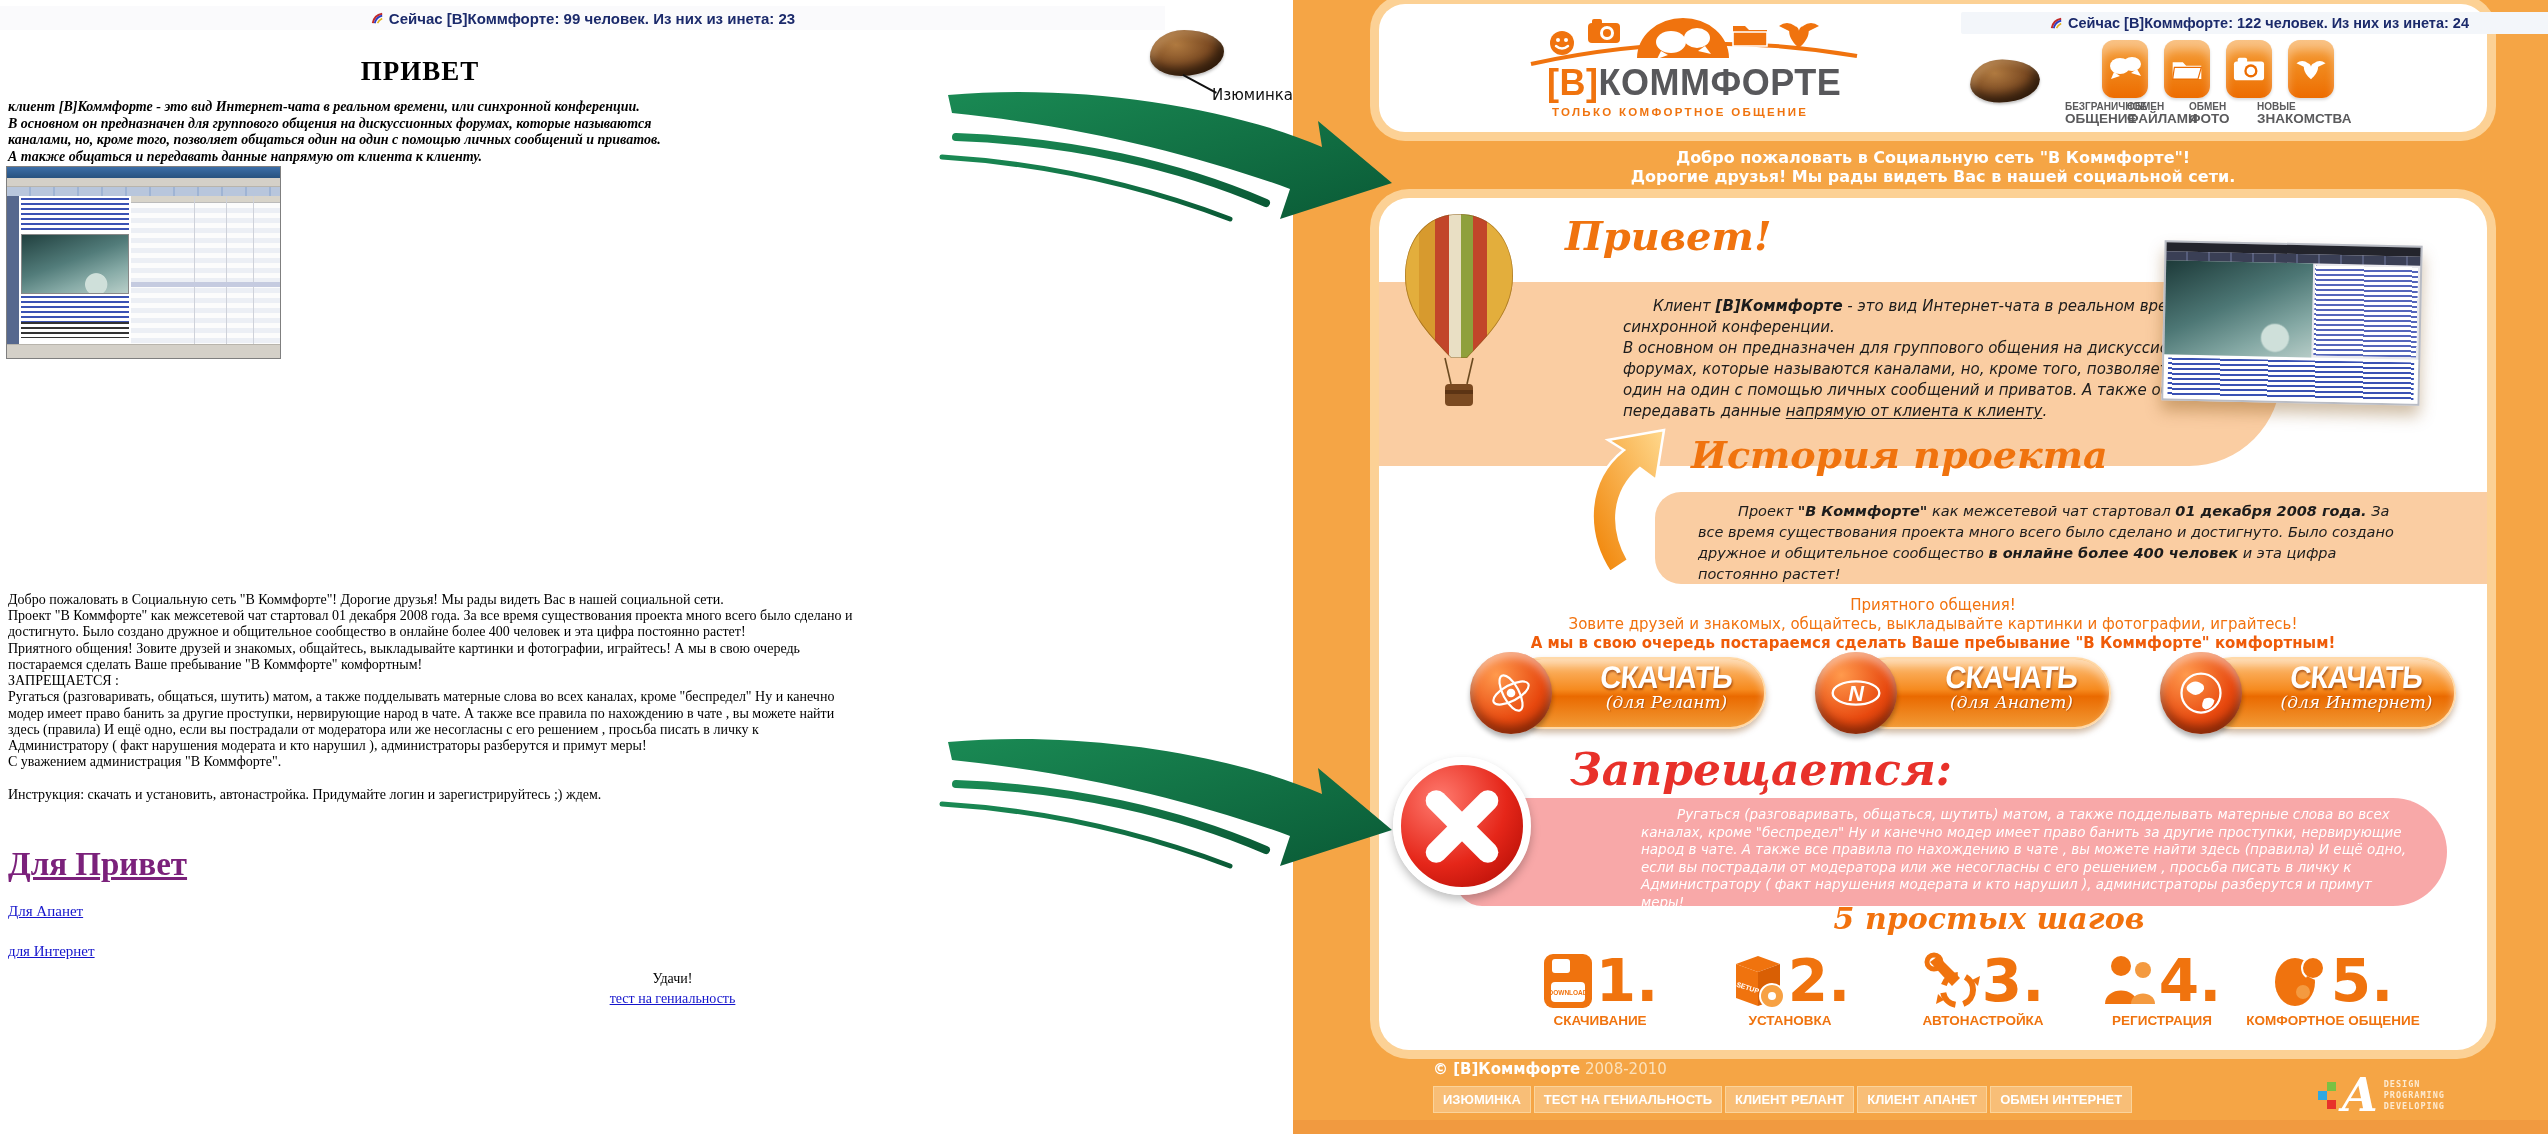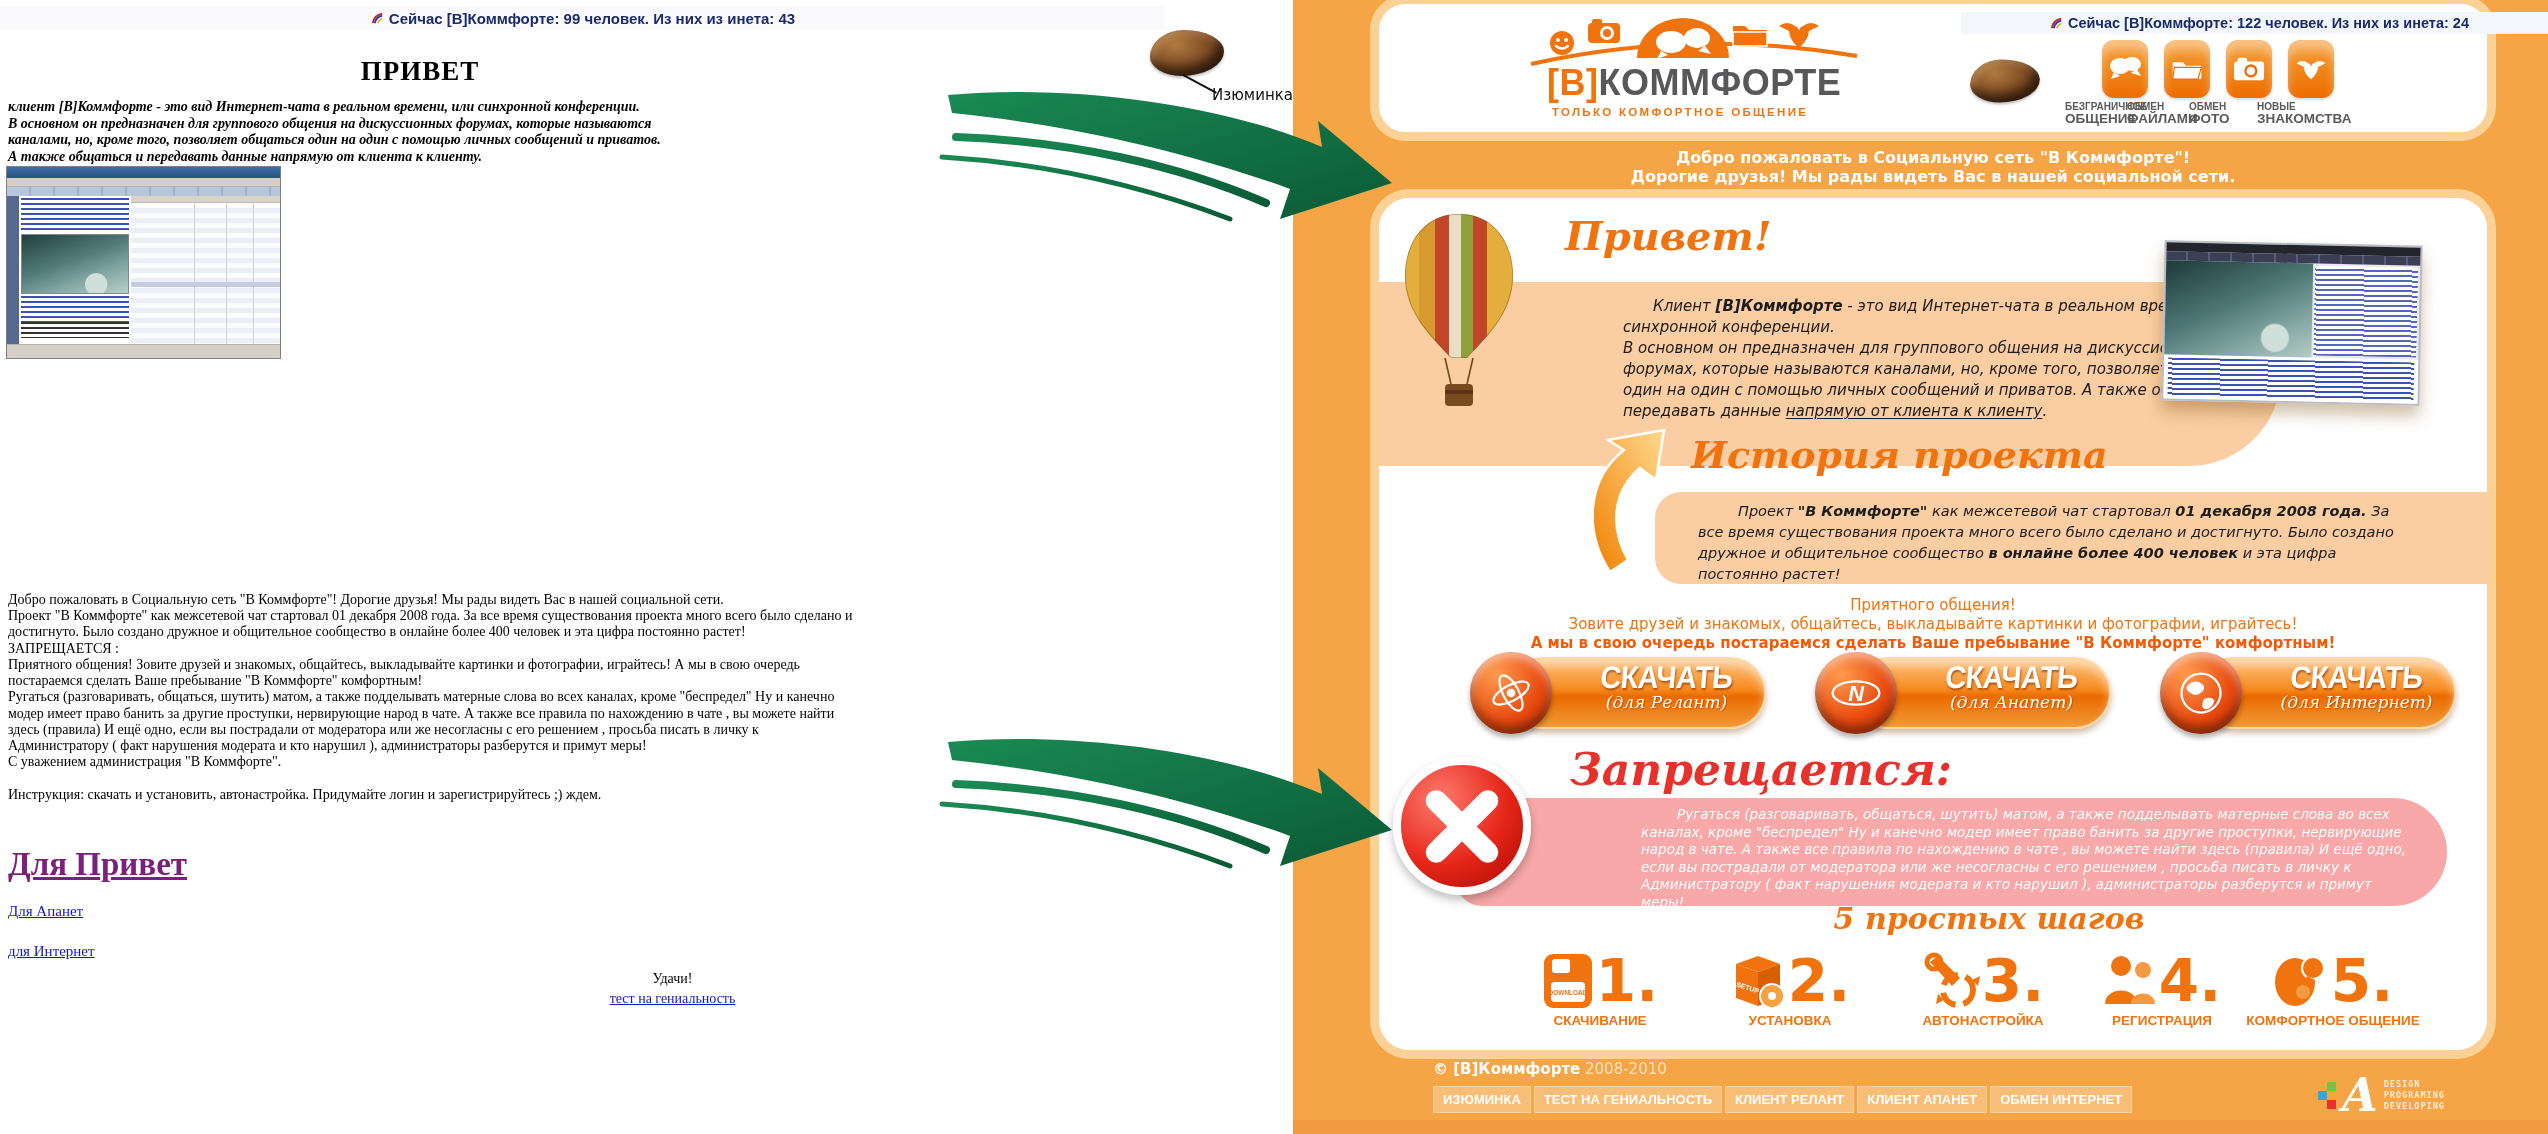--- a/index.html
+++ b/index.html
@@ -179,21 +179,21 @@
 <div class="stage">
 
   <div class="left-page">
 
     <div class="lp-status">
       <svg width="15" height="15" viewBox="0 0 16 16">
         <path d="M3 13 C4 7 7 4 13 3" stroke="#c22a2a" stroke-width="2.2" fill="none"></path>
         <path d="M5 13 C6 9 9 6 13 5" stroke="#2a3bc2" stroke-width="1.8" fill="none"></path>
         <path d="M8 13 C9 11 11 9 13 8" stroke="#e2b31e" stroke-width="1.6" fill="none"></path>
       </svg>
-      <span>Сейчас [В]Коммфорте: 99 человек. Из них из инета: 43</span>
+      <span>Сейчас [В]Коммфорте: 99 человек. Из них из инета: 23</span>
     </div>
 
     <div class="lp-raisin">
         <div class="raisin"></div>
       </div>
     <div class="lp-raisin-line"></div>
     <div class="lp-raisin-label">Изюминка</div>
 
     <h1 class="lp-title">ПРИВЕТ</h1>
     <p class="lp-intro">клиент [В]Коммфорте - это вид Интернет-чата в реальном времени, или синхронной конференции.
@@ -221,22 +221,22 @@
           <div class="shot-vline" style="left:82%;"></div>
           <div class="shot-hl" style="top:58%;"></div>
         </div>
       </div>
       <div class="shot-status"></div>
     </div>
 
     <div class="lp-body">
       <p>Добро пожаловать в Социальную сеть "В Коммфорте"! Дорогие друзья! Мы рады видеть Вас в нашей социальной сети.</p>
       <p>Проект "В Коммфорте" как межсетевой чат стартовал 01 декабря 2008 года. За все время существования проекта много всего было сделано и достигнуто. Было создано дружное и общительное сообщество в онлайне более 400 человек и эта цифра постоянно растет!</p>
+      <p>Приятного общения! Зовите друзей и знакомых, общайтесь, выкладывайте картинки и фотографии, играйтесь! А мы в свою очередь постараемся сделать Ваше пребывание "В Коммфорте" комфортным!</p>
       <p>ЗАПРЕЩАЕТСЯ :</p>
-      <p>Приятного общения! Зовите друзей и знакомых, общайтесь, выкладывайте картинки и фотографии, играйтесь! А мы в свою очередь постараемся сделать Ваше пребывание "В Коммфорте" комфортным!</p>
       <p>Ругаться (разговаривать, общаться, шутить) матом, а также подделывать матерные слова во всех каналах, кроме "беспредел" Ну и канечно модер имеет право банить за другие проступки, нервирующие народ в чате. А также все правила по нахождению в чате , вы можете найти здесь (правила) И ещё одно, если вы пострадали от модератора или же несогласны с его решением , просьба писать в личку к Администратору ( факт нарушения модерата и кто нарушил ), администраторы разберутся и примут меры!</p>
       <p>С уважением администрация "В Коммфорте".</p>
       <p class="sp">Инструкция: скачать и установить, автонастройка. Придумайте логин и зарегистрируйтесь ;) ждем.</p>
     </div>
 
     <a class="lp-relant" href="#">Для Привет</a>
     <a class="lp-link" style="top:903px;" href="#">Для Апанет</a>
     <a class="lp-link" style="top:943px;" href="#">для Интернет</a>
     <div class="lp-luck">Удачи!</div>
     <a class="lp-test" href="#">тест на гениальность</a>

